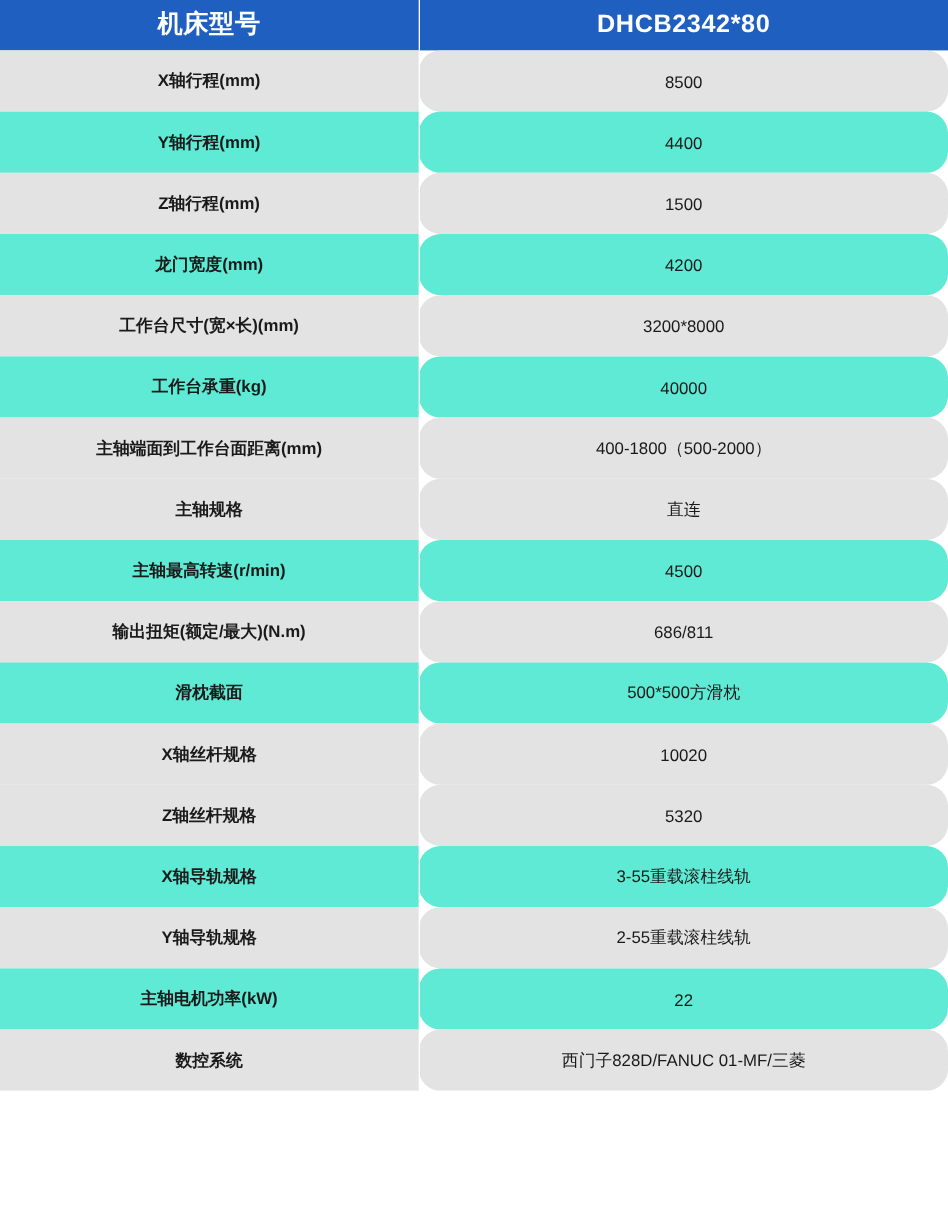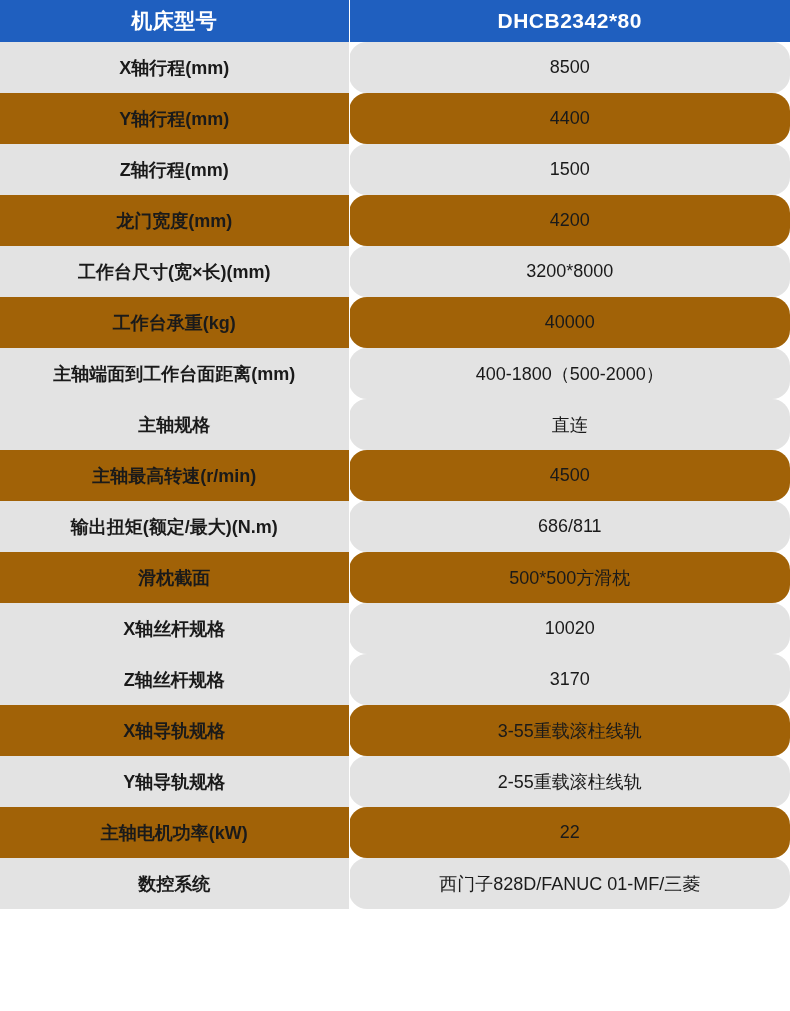--- a/index.html
+++ b/index.html
@@ -34,38 +34,38 @@
   }
   .spec-table thead th.head-left {
     border-right: 1px solid #ffffff;
   }
 
   .spec-table tbody td {
     height: 51px;
     padding: 0 6px;
     text-align: center;
     vertical-align: middle;
-    font-size: 18px;
+    font-size: 14px;
     color: #1a1a1a;
     border: none;
     box-sizing: border-box;
   }
   .spec-table tbody td.label {
     font-weight: bold;
     border-right: 1px solid #ffffff;
   }
   .spec-table tbody td.value {
     font-weight: normal;
     border-radius: 18px;
   }
   .spec-table tbody tr.odd td {
     background: #e3e3e3;
   }
   .spec-table tbody tr.even td {
-    background: #a16207;
+    background: #5eead4;
   }
 </style>
 </head>
 <body>
 
 <table class="spec-table">
   <colgroup>
     <col class="c1">
     <col class="c2">
   </colgroup>
@@ -119,21 +119,21 @@
       <tr class="even">
         <td class="label">滑枕截面</td>
         <td class="value">500*500方滑枕</td>
       </tr>
       <tr class="odd">
         <td class="label">X轴丝杆规格</td>
         <td class="value">10020</td>
       </tr>
       <tr class="odd">
         <td class="label">Z轴丝杆规格</td>
-        <td class="value">3170</td>
+        <td class="value">5320</td>
       </tr>
       <tr class="even">
         <td class="label">X轴导轨规格</td>
         <td class="value">3-55重载滚柱线轨</td>
       </tr>
       <tr class="odd">
         <td class="label">Y轴导轨规格</td>
         <td class="value">2-55重载滚柱线轨</td>
       </tr>
       <tr class="even">

